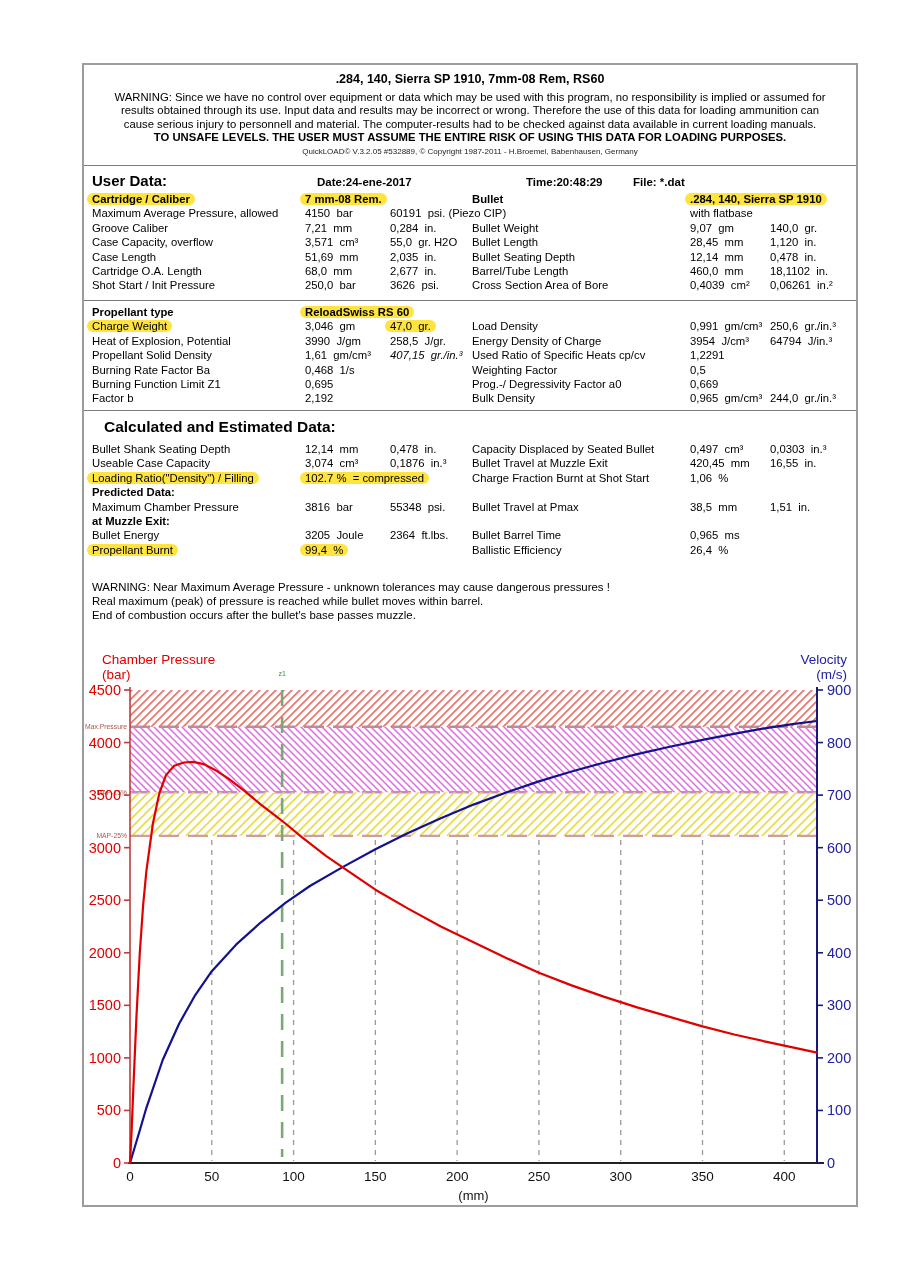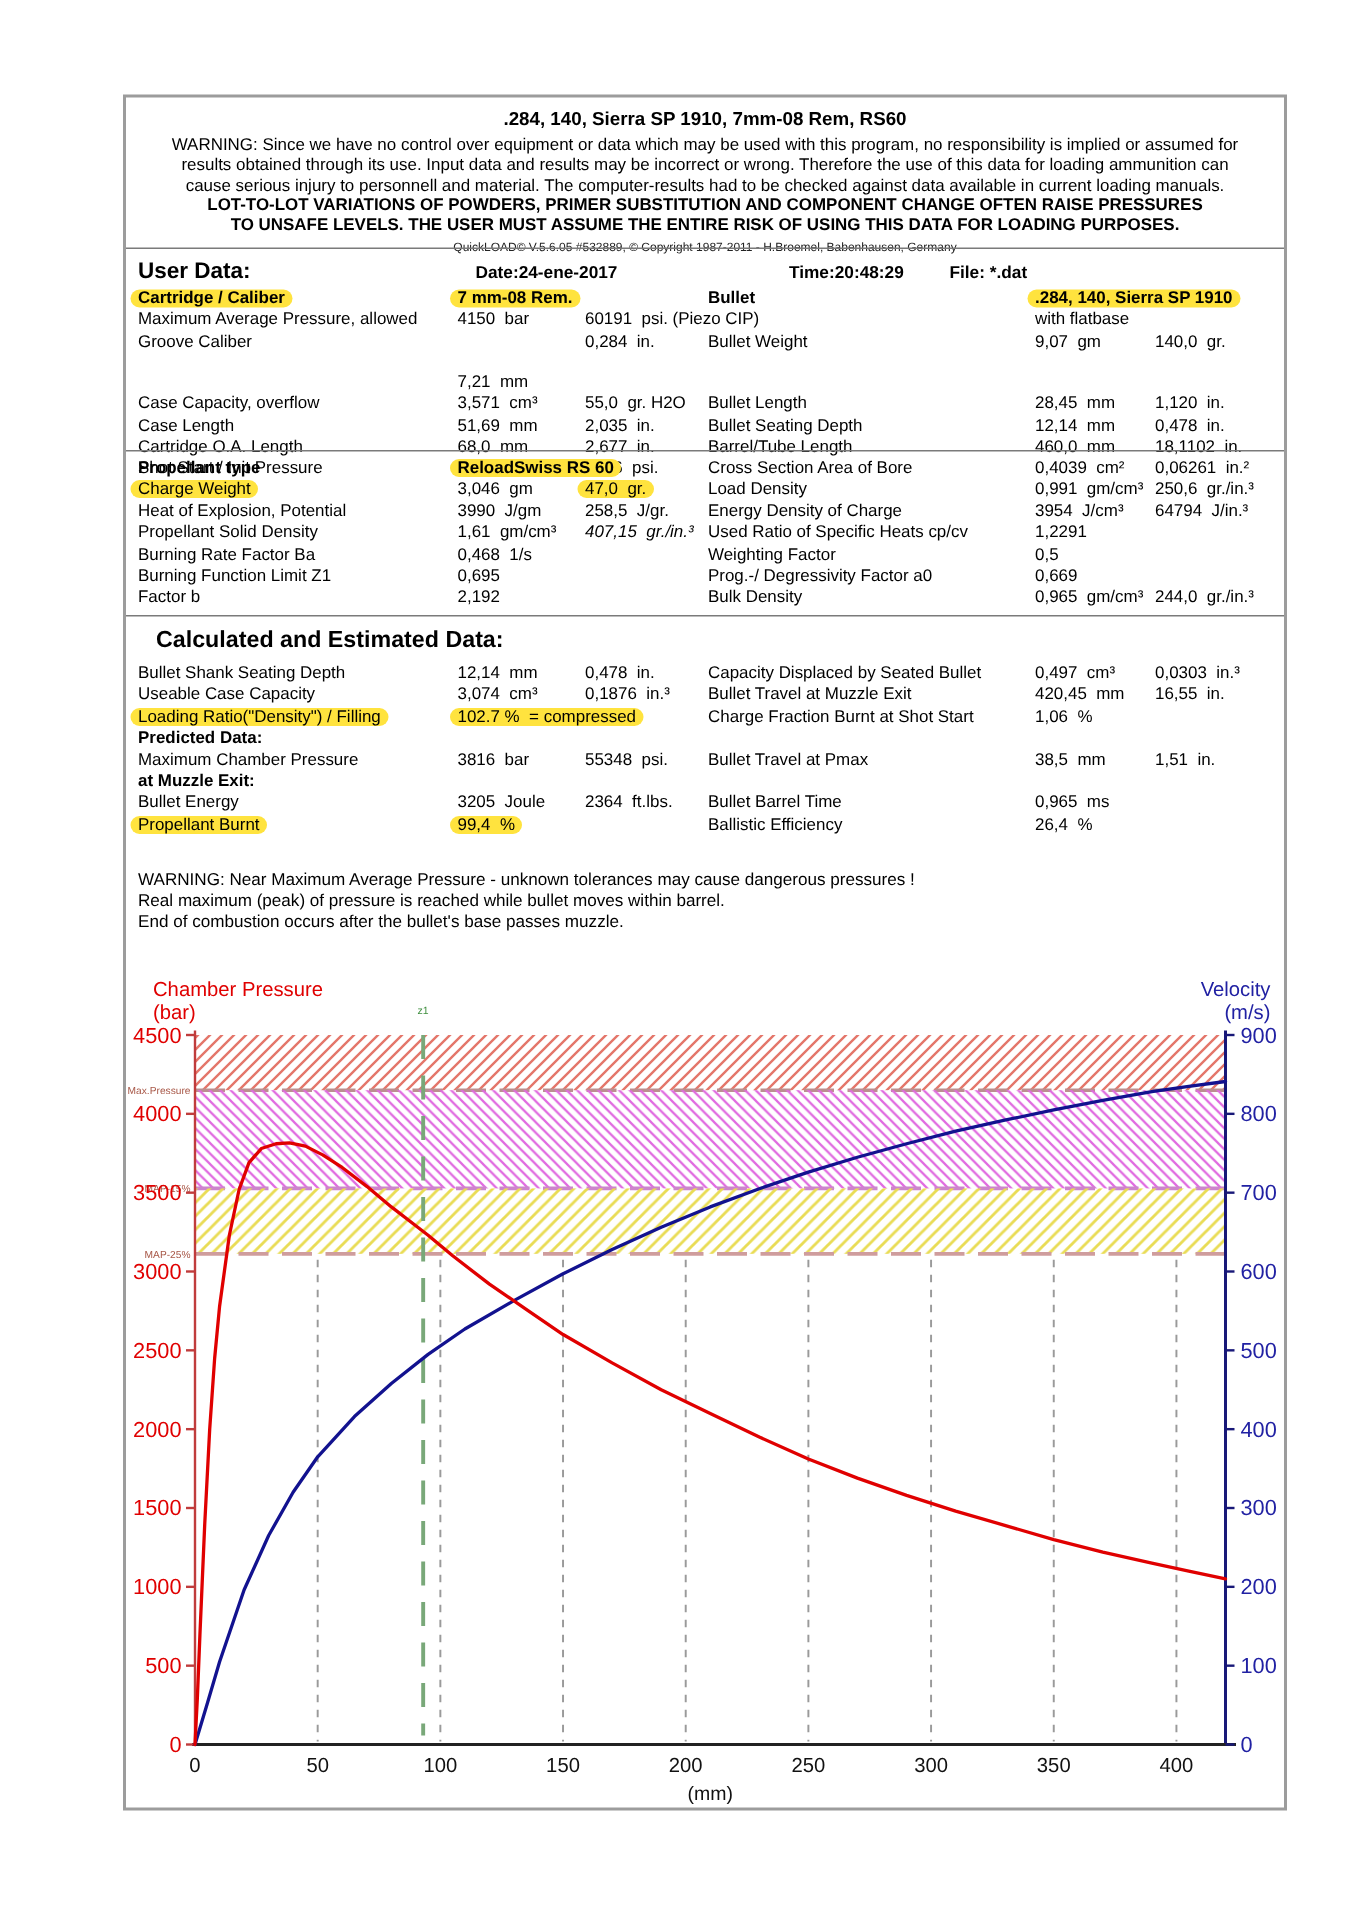--- a/index.html
+++ b/index.html
@@ -44,24 +44,23 @@
 <div class="report-box">
 
   <div class="sec sec-header">
     <div class="rpt-title">.284, 140, Sierra SP 1910, 7mm-08 Rem, RS60</div>
     <div id="warn-lines">
         <div class="warn-line">WARNING: Since we have no control over equipment or data which may be used with this program, no responsibility is implied or assumed for</div>
         <div class="warn-line">results obtained through its use. Input data and results may be incorrect or wrong. Therefore the use of this data for loading ammunition can</div>
         <div class="warn-line">cause serious injury to personnell and material. The computer-results had to be checked against data available in current loading manuals.</div>
       </div>
     <div id="warn-bold-lines">
-        <div class="warn-line warn-bold">LOT-TO-LOT VARIATIONS OF POWDERS, PRIMER SUBSTITUTION AND COMPONENT CHANGE OFTEN RAISE PRESSURES</div>
         <div class="warn-line warn-bold">TO UNSAFE LEVELS. THE USER MUST ASSUME THE ENTIRE RISK OF USING THIS DATA FOR LOADING PURPOSES.</div>
       </div>
-    <div class="copyright">QuickLOAD© V.5.6.05 #532889, © Copyright 1987-2011 - H.Broemel, Babenhausen, Germany</div>
+    <div class="copyright">QuickLOAD© V.3.2.05 #532889, © Copyright 1987-2011 - H.Broemel, Babenhausen, Germany</div>
   </div>
 
   <div class="sec sec-user hsep">
     <div class="udh">
       <span class="h1">User Data:</span>
       <span class="h2">Date:24-ene-2017</span>
       <span class="h3">Time:20:48:29</span>
       <span class="h4">File: *.dat</span>
     </div>
     <div class="grid-table" id="user-table">
@@ -72,21 +71,21 @@
           <div class="cell b" style="grid-column: 5 / span 2;"><span class="hl">.284, 140, Sierra SP 1910</span></div>
         </div>
         <div class="row">
           <div class="cell" style="grid-column: 1 / span 1;"><span>Maximum Average Pressure, allowed</span></div>
           <div class="cell" style="grid-column: 2 / span 1;"><span>4150  bar</span></div>
           <div class="cell" style="grid-column: 3 / span 2;"><span>60191  psi. (Piezo CIP)</span></div>
           <div class="cell" style="grid-column: 5 / span 2;"><span>with flatbase</span></div>
         </div>
         <div class="row">
           <div class="cell" style="grid-column: 1 / span 1;"><span>Groove Caliber</span></div>
-          <div class="cell" style="grid-column: 2 / span 1; margin-top: 27px;"><span>7,21  mm</span></div>
+          <div class="cell" style="grid-column: 2 / span 1;"><span>7,21  mm</span></div>
           <div class="cell" style="grid-column: 3 / span 1;"><span>0,284  in.</span></div>
           <div class="cell" style="grid-column: 4 / span 1;"><span>Bullet Weight</span></div>
           <div class="cell" style="grid-column: 5 / span 1;"><span>9,07  gm</span></div>
           <div class="cell" style="grid-column: 6 / span 1;"><span>140,0  gr.</span></div>
         </div>
         <div class="row">
           <div class="cell" style="grid-column: 1 / span 1;"><span>Case Capacity, overflow</span></div>
           <div class="cell" style="grid-column: 2 / span 1;"><span>3,571  cm³</span></div>
           <div class="cell" style="grid-column: 3 / span 1;"><span>55,0  gr. H2O</span></div>
           <div class="cell" style="grid-column: 4 / span 1;"><span>Bullet Length</span></div>

